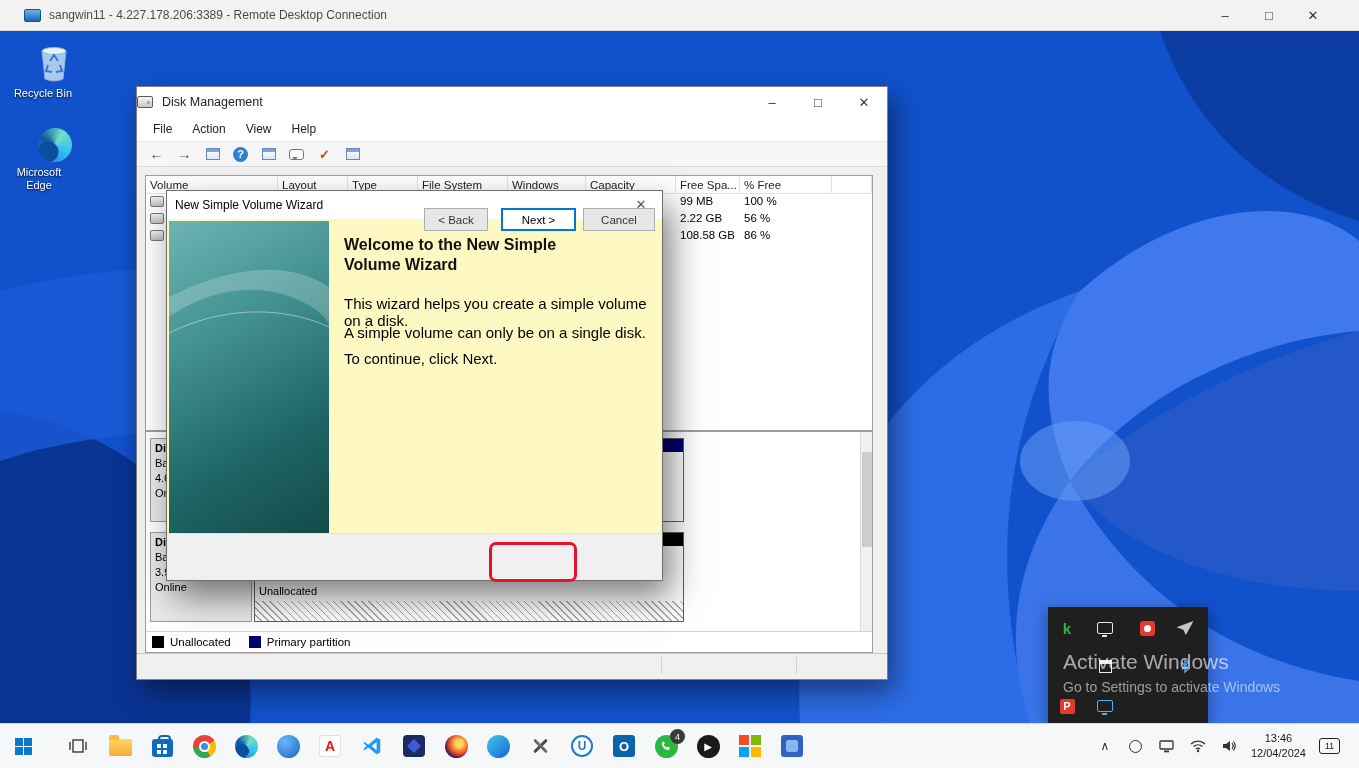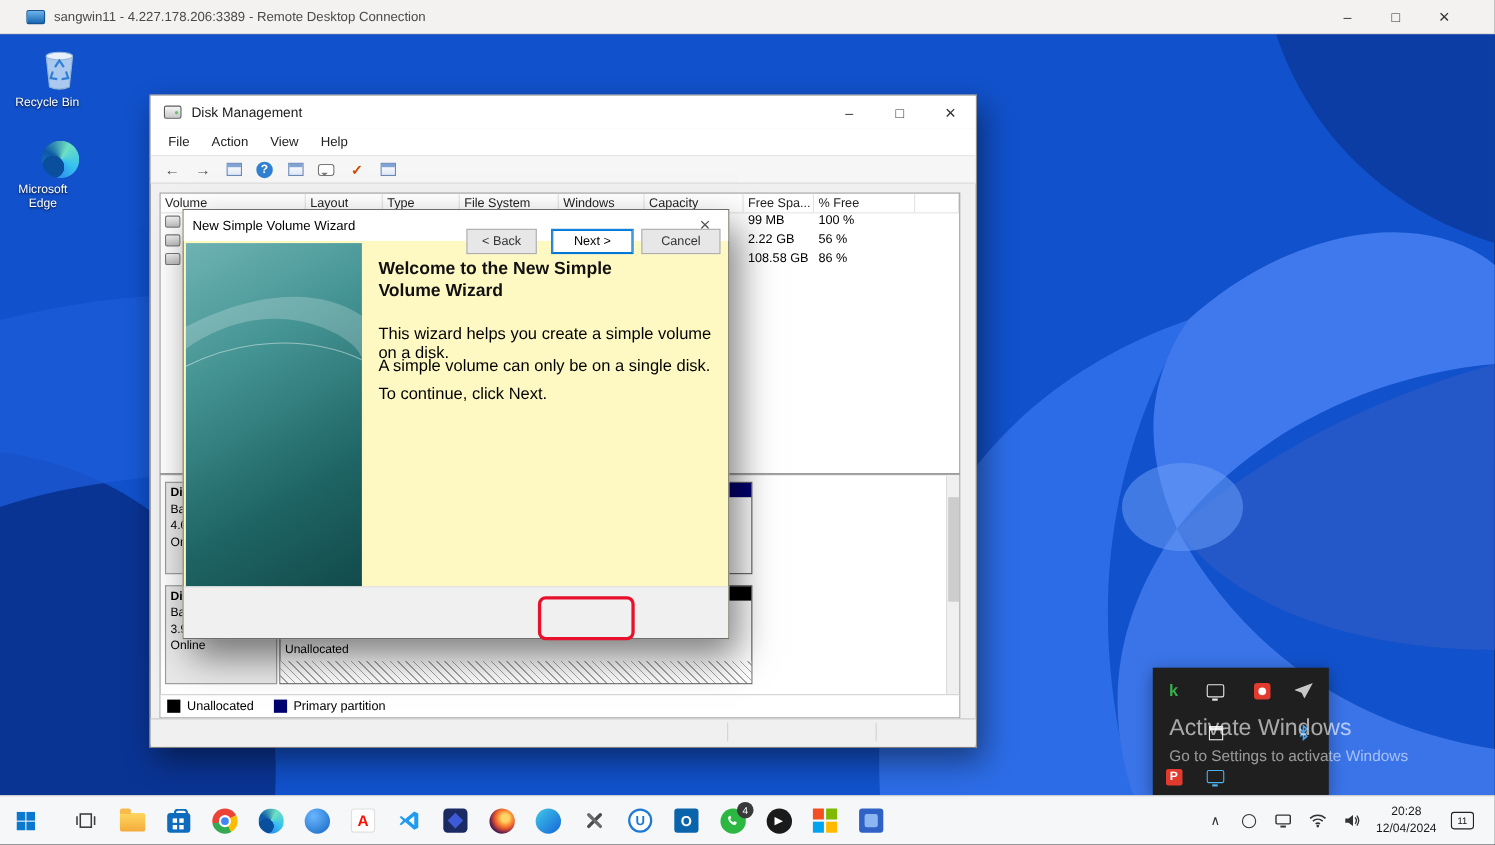--- a/index.html
+++ b/index.html
@@ -18,21 +18,21 @@
 .wallpaper{position:absolute;inset:0}
 .dt-icon{position:absolute;width:66px;display:flex;flex-direction:column;align-items:flex-end;gap:4px;z-index:1}
 .dt-icon .lbl{font-size:11px;color:#fff;text-shadow:0 1px 2px rgba(0,0,0,.85);text-align:center;line-height:1.15}
 .edge-logo{width:34px;height:34px;border-radius:50%;background:radial-gradient(circle at 30% 70%,#0a4f9e 0 30%,rgba(0,0,0,0) 31%),conic-gradient(from 120deg,#35c1f1,#2b7de9,#0c59a4,#6ee0c2,#35c1f1)}
 
 
 .win{position:absolute;background:#f0f0f0;border:1px solid #808080;box-shadow:6px 12px 26px rgba(0,0,0,.45)}
 
 
 #dm{left:136px;top:55px;width:752px;height:594px;z-index:10}
-.dm-titlebar{height:30px;background:#fff;display:flex;align-items:center;padding-left:12px}
+.dm-titlebar{height:30px;background:#fff;display:flex;align-items:center;padding-left:0}
 .dmico{width:16px;height:12px;border:1px solid #5a5a5a;border-radius:2px;background:linear-gradient(#f5f5f5,#c9c9c9);position:relative}
 .dmico::after{content:"";position:absolute;right:2px;top:4px;width:3px;height:3px;border-radius:50%;background:#6fbf6f}
 .dm-title{font-size:12.5px;color:#222;margin-left:9px}
 .dm-controls{margin-left:auto;display:flex;height:100%}
 .dm-controls .wbtn{width:46px;display:flex;align-items:center;justify-content:center;font-size:13px;color:#333}
 .dm-menubar{height:24px;background:#fff;display:flex;align-items:center;padding-left:6px}
 .dm-menubar span{font-size:12px;color:#222;padding:0 10px}
 .dm-toolbar{height:26px;background:#f6f6f6;border-top:1px solid #e6e6e6;border-bottom:1px solid #d9d9d9;display:flex;align-items:center;padding-left:8px;gap:5px}
 .tb-i{width:23px;height:20px;display:flex;align-items:center;justify-content:center;font-size:14px;color:#4a4a4a}
 .tbox{width:14px;height:12px;border:1px solid #6c88b8;background:linear-gradient(#fff,#dfe8f5);position:relative}
@@ -456,21 +456,21 @@
             <circle cx="8" cy="12" r="1.2" fill="#333"></circle>
           </svg>
       </span>
       <span class="tray-ico">
         <svg width="16" height="14" viewBox="0 0 16 14">
             <path d="M2 5h3l4-3v10l-4-3H2z" fill="#333"></path>
             <path d="M11 4a5 5 0 0 1 0 6M12.5 2.5a7.5 7.5 0 0 1 0 9" stroke="#333" fill="none" stroke-width="1.2"></path>
           </svg>
       </span>
       <div class="clock">
-        <div>20:28</div>
+        <div>13:46</div>
         <div>12/04/2024</div>
       </div>
       <span class="notif">
         <span class="bubble">11</span>
       </span>
     </div>
   </div>
 
 </div>
 

